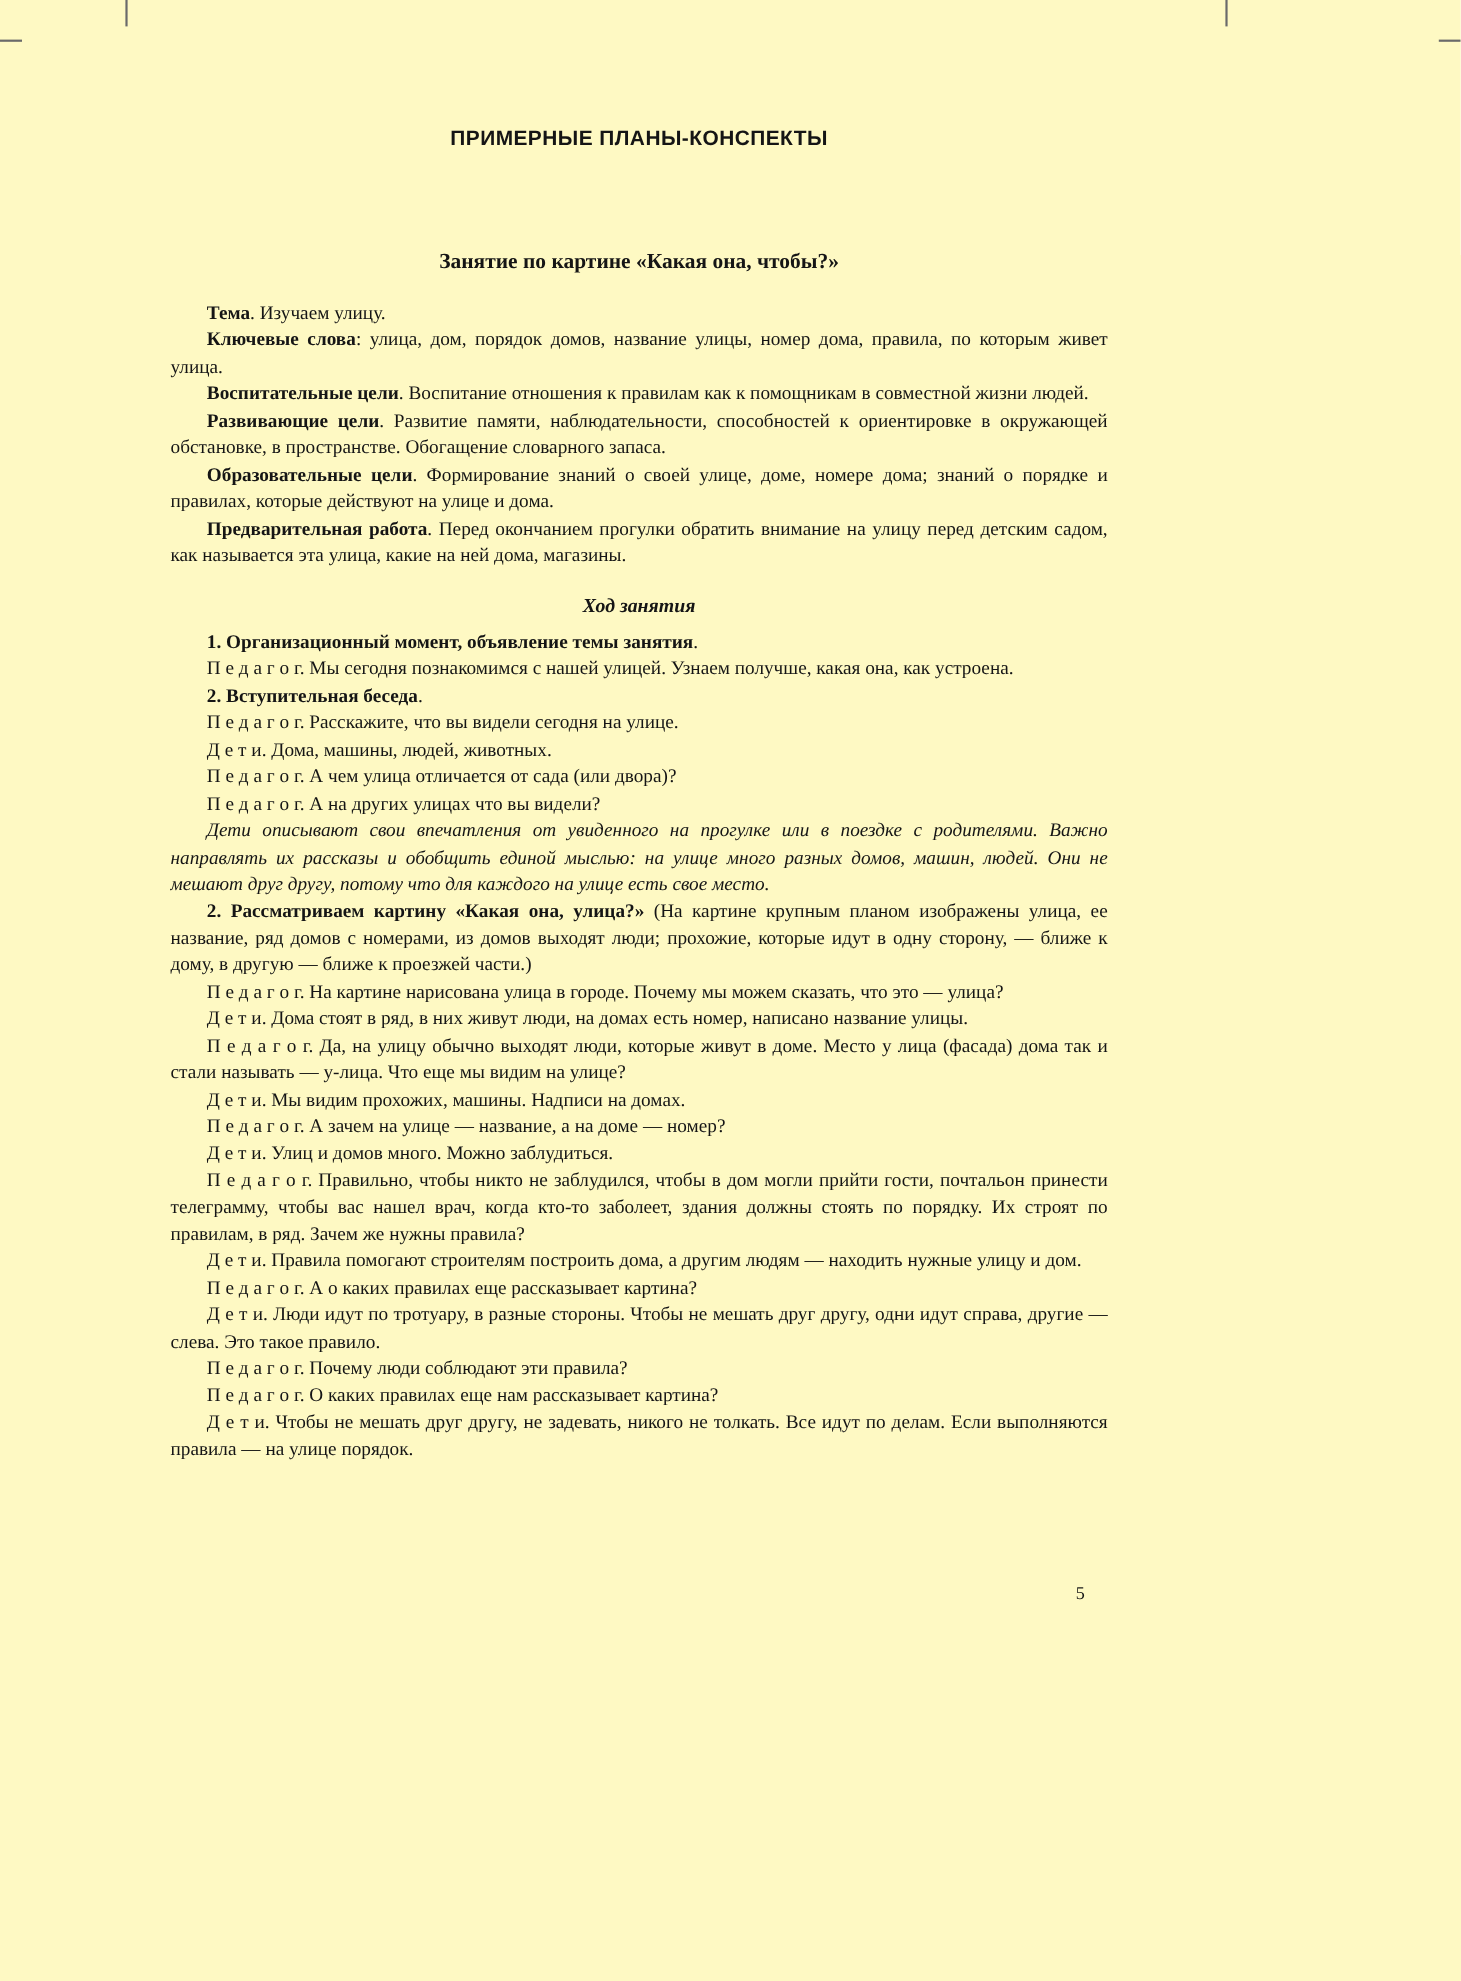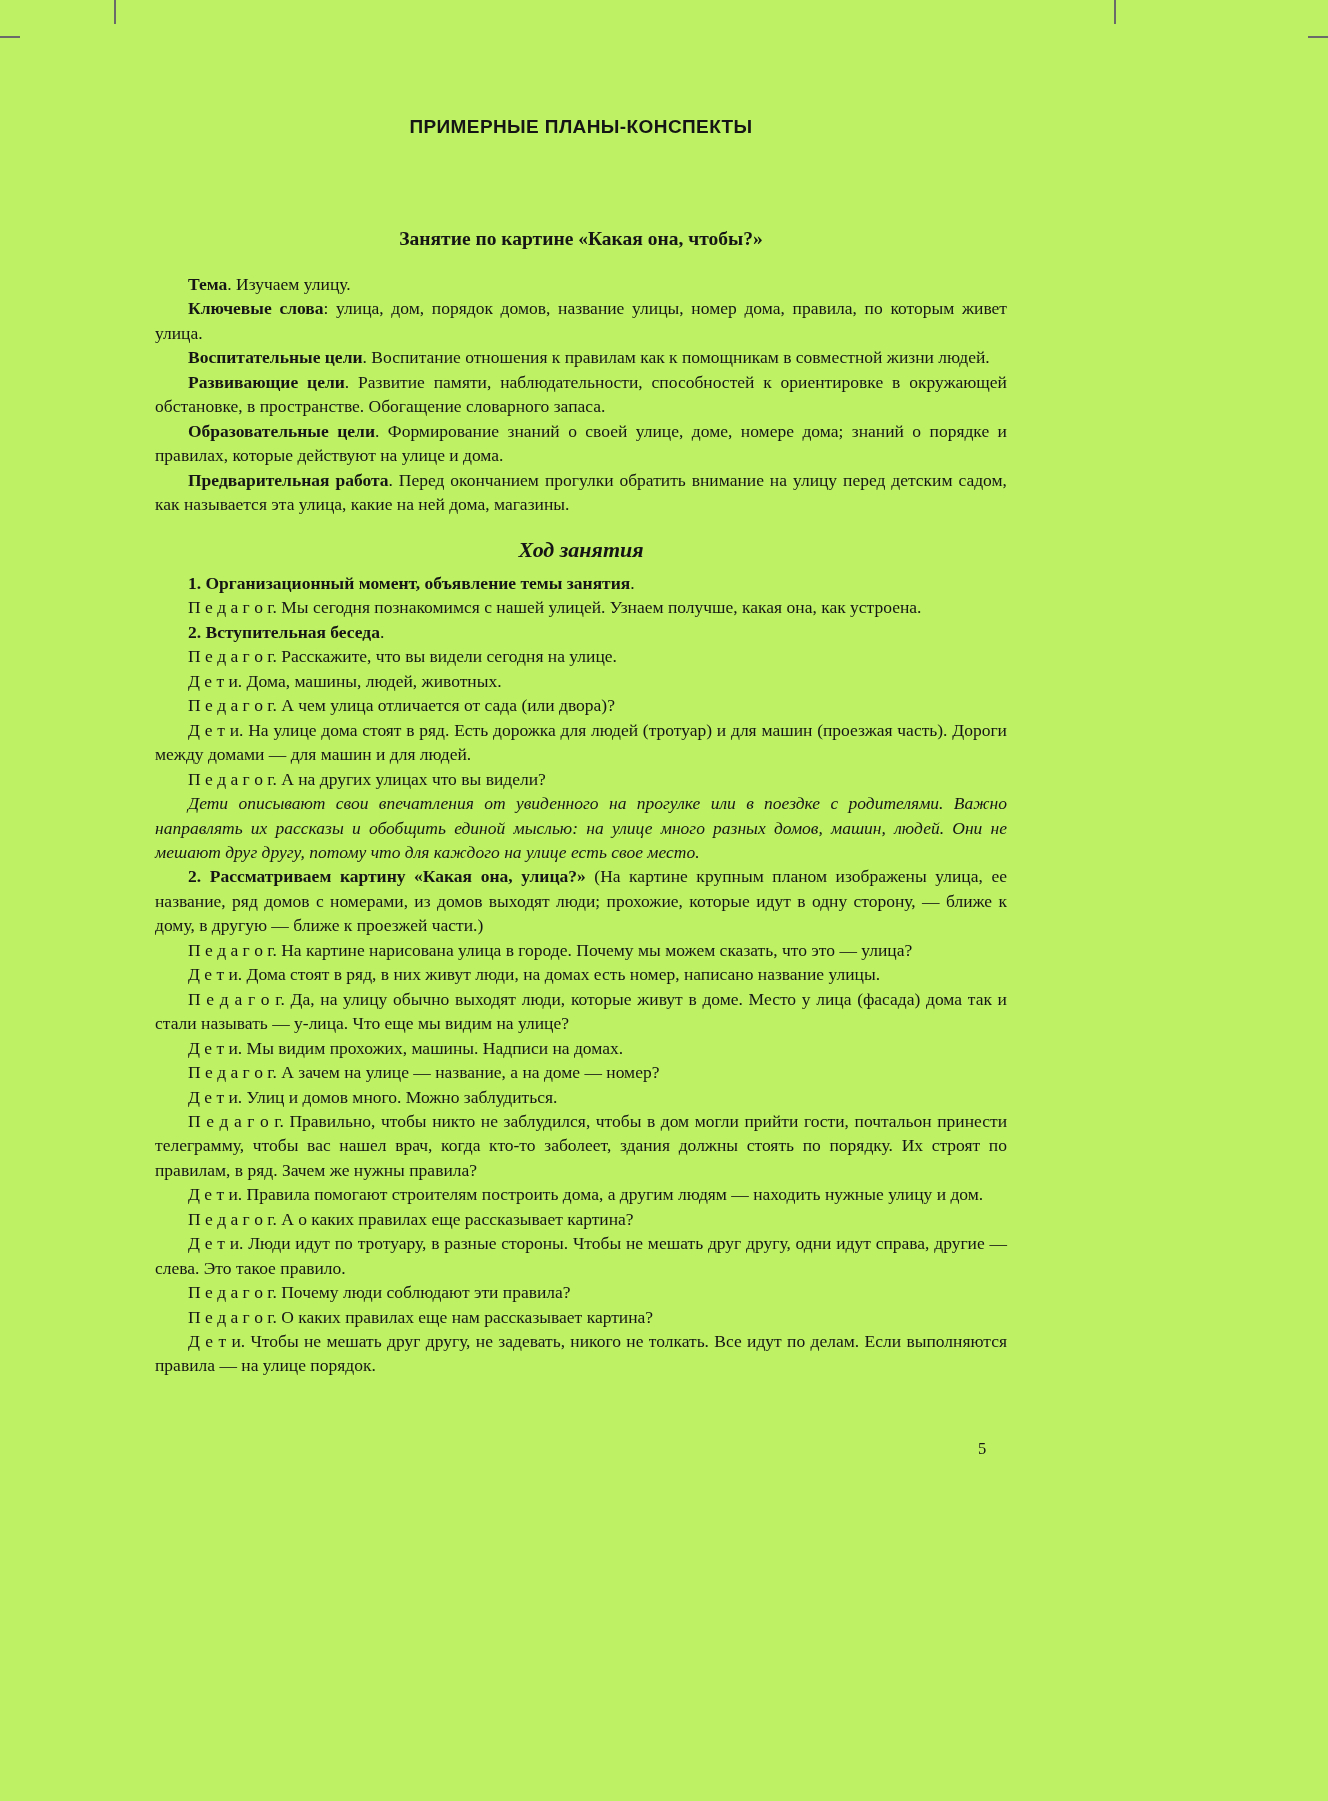--- a/index.html
+++ b/index.html
@@ -1,21 +1,21 @@
 <!DOCTYPE html>
 <html lang="ru"><head>
 <meta charset="utf-8">
 <style>
   * { margin: 0; padding: 0; box-sizing: border-box; }
   html, body { background: #ffffff; }
   .page {
     position: relative;
     width: 1328px;
     height: 1801px;
-    background: #bef264;
+    background: #fef9c3;
     color: #151515;
     font-family: "Liberation Serif", "DejaVu Serif", serif;
     overflow: hidden;
   }
   .crop-mark { position: absolute; background: #6a6a6a; }
   .crop-h { height: 2px; width: 20px; }
   .crop-v { width: 2px; height: 24px; }
 
   .kicker {
     position: absolute;
@@ -40,21 +40,21 @@
     line-height: 24.45px;
     text-align: justify;
   }
   .para { text-indent: 33px; }
   .para b { font-weight: bold; }
   .stage-direction { font-style: italic; }
   .section-title {
     text-align: center;
     font-weight: bold;
     font-style: italic;
-    font-size: 22px;
+    font-size: 18px;
     margin: 21px 0 9px 0;
     text-indent: 0;
   }
   .page-number {
     position: absolute;
     top: 1439px; left: 978px;
     font-size: 16.5px;
   }
 </style>
 </head>
@@ -81,21 +81,20 @@
     <p class="para"><b>Предварительная работа</b><span>. Перед окончанием прогулки обратить внимание на улицу перед детским садом, как называется эта улица, какие на ней дома, магазины.</span></p>
 
     <p class="para section-title">Ход занятия</p>
 
     <p class="para"><b>1. Организационный момент, объявление темы занятия</b><span>.</span></p>
     <p class="para"><b></b><span>П е д а г о г. Мы сегодня познакомимся с нашей улицей. Узнаем получше, какая она, как устроена.</span></p>
     <p class="para"><b>2. Вступительная беседа</b><span>.</span></p>
     <p class="para"><b></b><span>П е д а г о г. Расскажите, что вы видели сегодня на улице.</span></p>
     <p class="para"><b></b><span>Д е т и. Дома, машины, людей, животных.</span></p>
     <p class="para"><b></b><span>П е д а г о г. А чем улица отличается от сада (или двора)?</span></p>
-    <p class="para"><b></b><span>Д е т и. На улице дома стоят в ряд. Есть дорожка для людей (тротуар) и для машин (проезжая часть). Дороги между домами — для машин и для людей.</span></p>
     <p class="para"><b></b><span>П е д а г о г. А на других улицах что вы видели?</span></p>
     <p class="para stage-direction"><span>Дети описывают свои впечатления от увиденного на прогулке или в поездке с родителями. Важно направлять их рассказы и обобщить единой мыслью: на улице много разных домов, машин, людей. Они не мешают друг другу, потому что для каждого на улице есть свое место.</span></p>
     <p class="para"><b>2. Рассматриваем картину «Какая она, улица?»</b><span> (На картине крупным планом изображены улица, ее название, ряд домов с номерами, из домов выходят люди; прохожие, которые идут в одну сторону, — ближе к дому, в другую — ближе к проезжей части.)</span></p>
     <p class="para"><b></b><span>П е д а г о г. На картине нарисована улица в городе. Почему мы можем сказать, что это — улица?</span></p>
     <p class="para"><b></b><span>Д е т и. Дома стоят в ряд, в них живут люди, на домах есть номер, написано название улицы.</span></p>
     <p class="para"><b></b><span>П е д а г о г. Да, на улицу обычно выходят люди, которые живут в доме. Место у лица (фасада) дома так и стали называть — у-лица. Что еще мы видим на улице?</span></p>
     <p class="para"><b></b><span>Д е т и. Мы видим прохожих, машины. Надписи на домах.</span></p>
     <p class="para"><b></b><span>П е д а г о г. А зачем на улице — название, а на доме — номер?</span></p>
     <p class="para"><b></b><span>Д е т и. Улиц и домов много. Можно заблудиться.</span></p>
     <p class="para"><b></b><span>П е д а г о г. Правильно, чтобы никто не заблудился, чтобы в дом могли прийти гости, почтальон принести телеграмму, чтобы вас нашел врач, когда кто-то заболеет, здания должны стоять по порядку. Их строят по правилам, в ряд. Зачем же нужны правила?</span></p>

